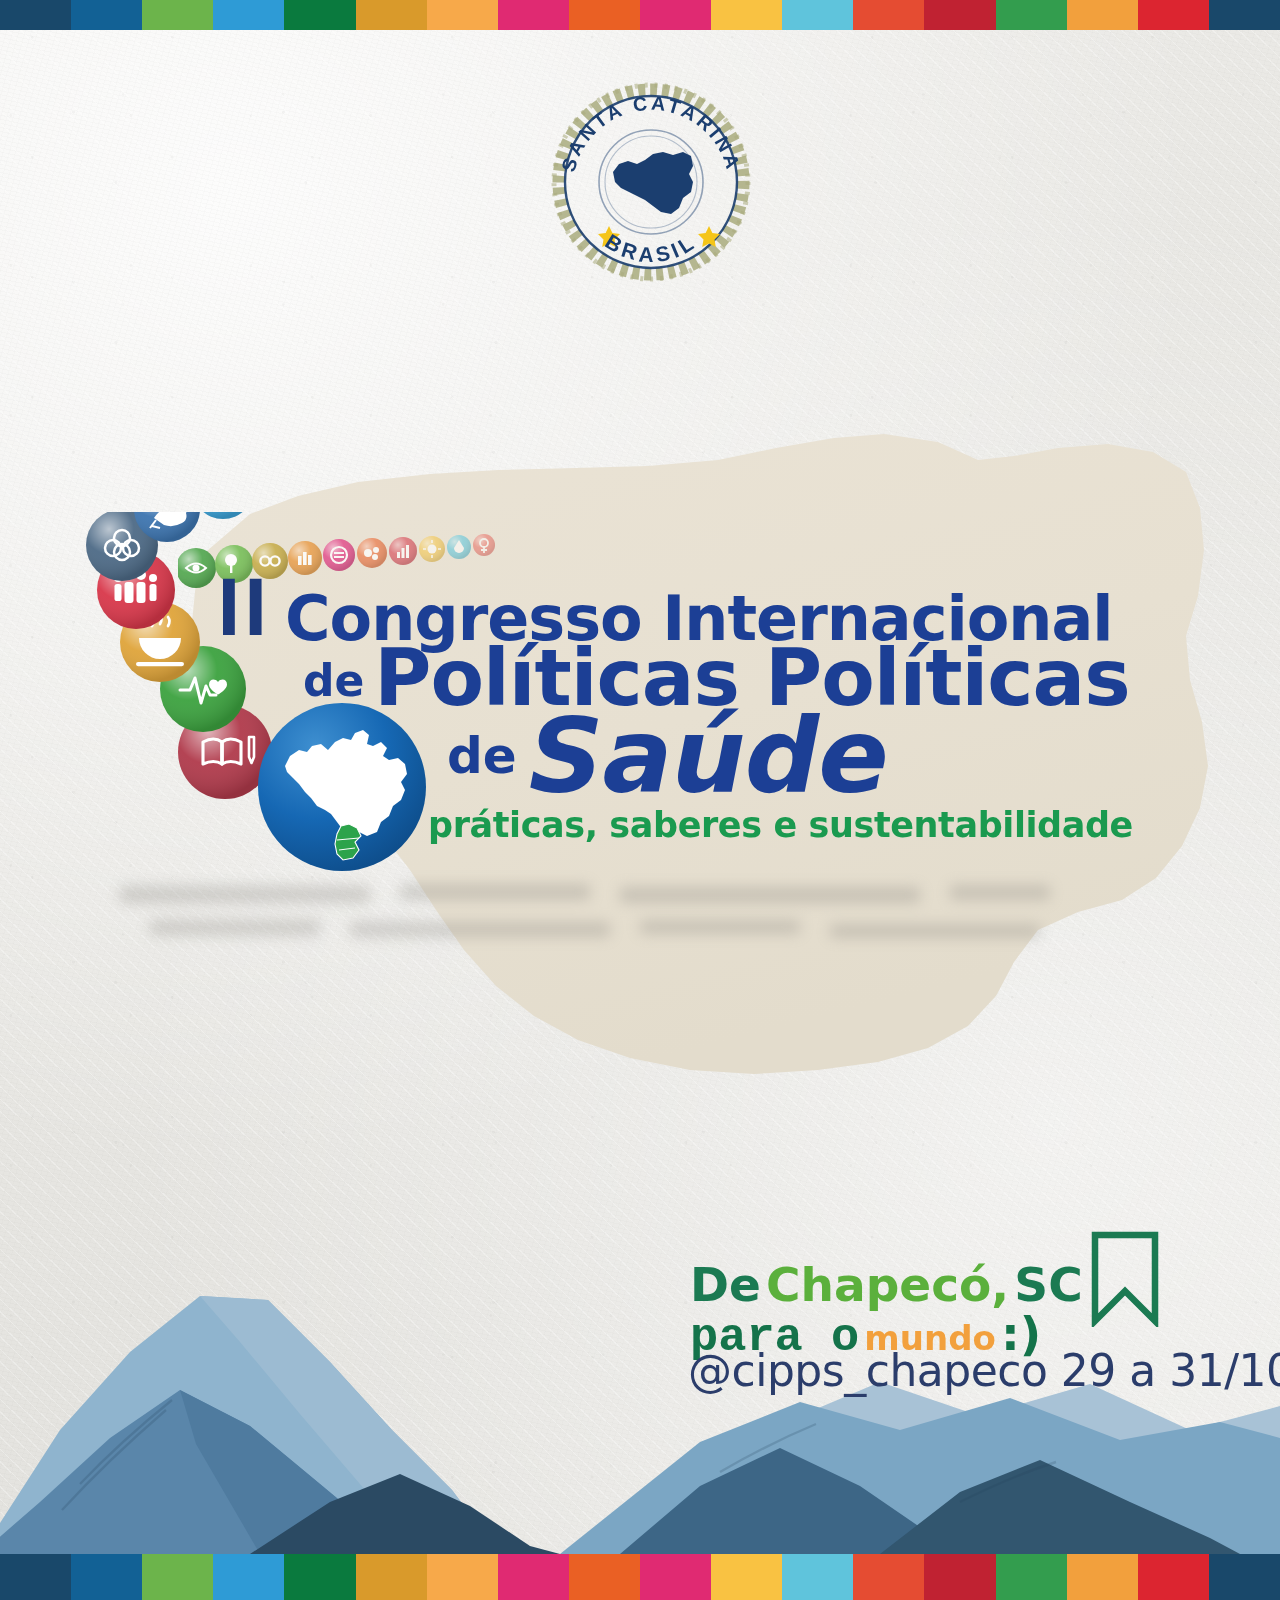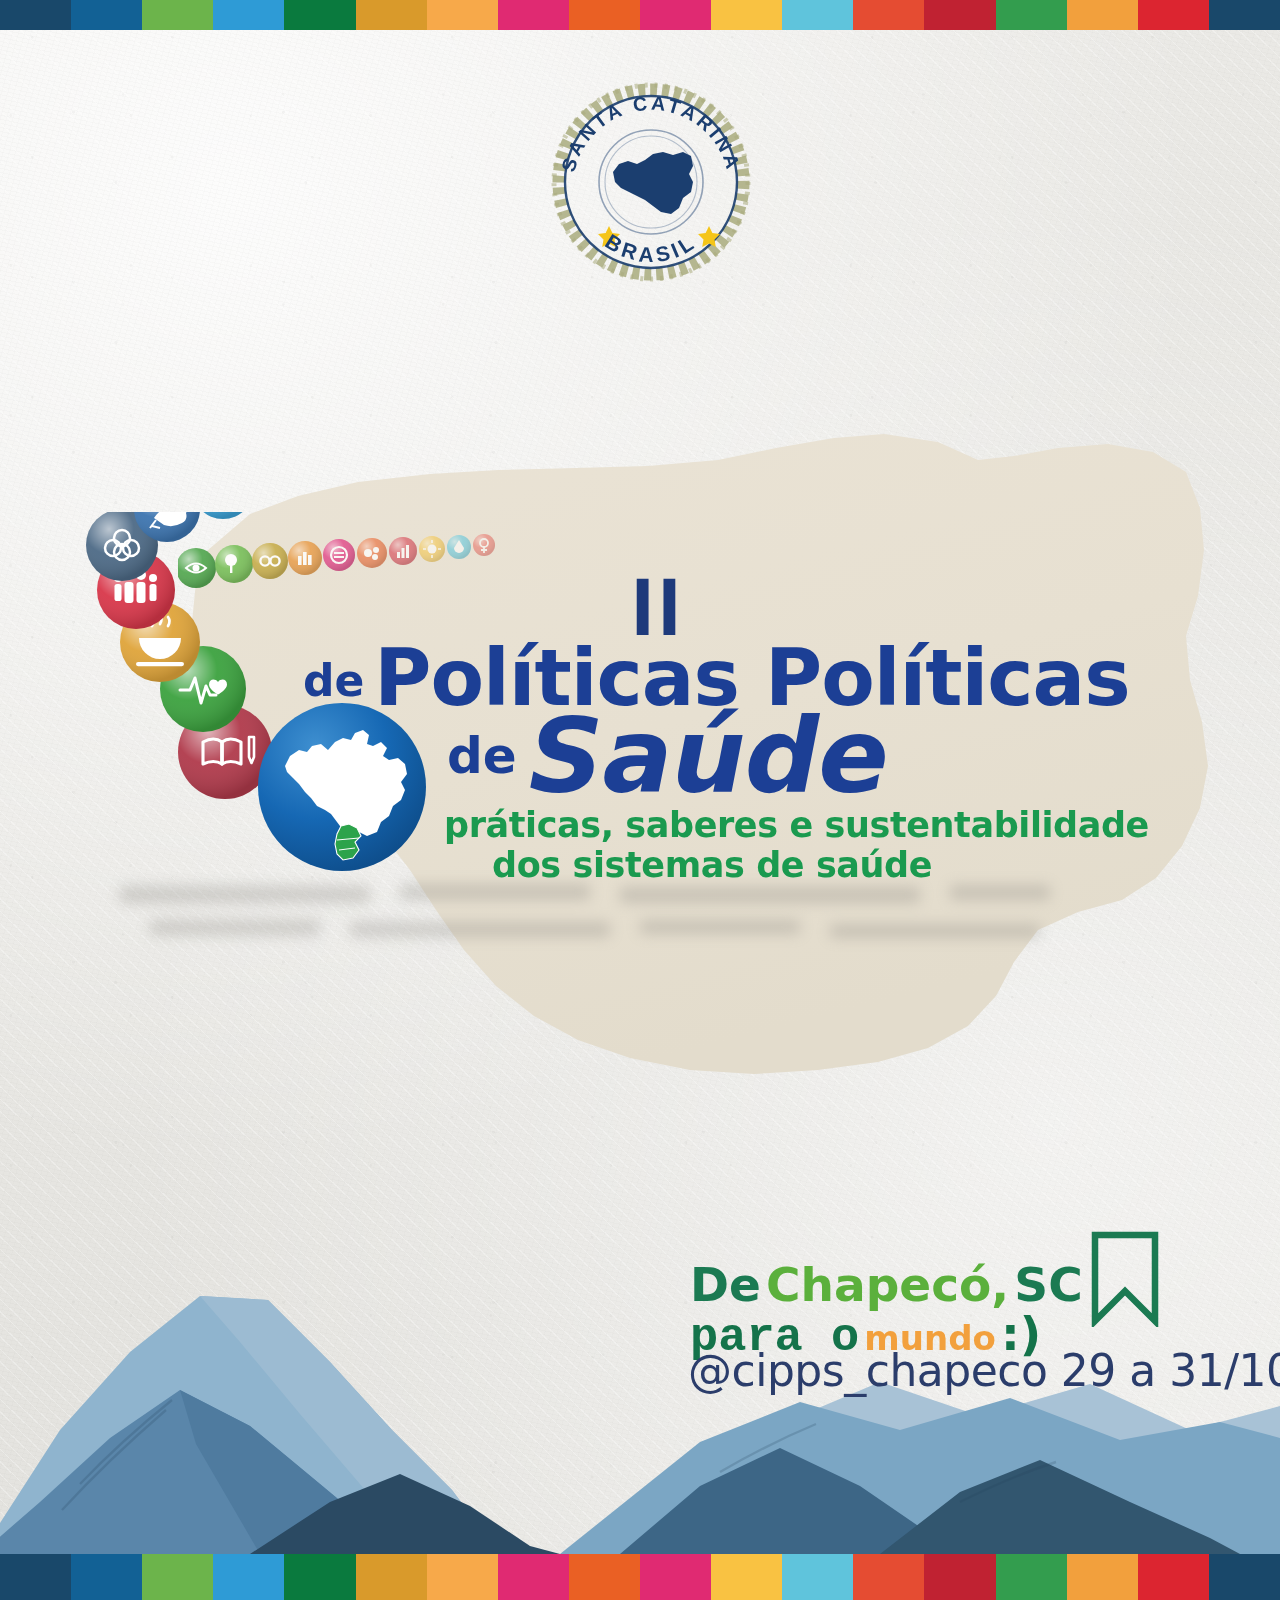--- a/index.html
+++ b/index.html
@@ -69,21 +69,21 @@
   .hl-main.big{font-size:78px;}
   .hl-main.huge{font-size:104px;font-style:italic;}
   .hl-small{
     font-size:44px;font-weight:700;color:#1C3F95;
     font-family:"DejaVu Sans",sans-serif;margin-right:10px;
     transform:translateY(-14px);
   }
   .hl-small.s2{font-size:50px;transform:translateY(-26px);margin-right:12px;}
 
   
-  #subtitle{position:absolute;left:444px;top:806px;z-index:8;}
+  #subtitle{position:absolute;left:428px;top:806px;z-index:8;}
   .sub-line{
     font-family:"DejaVu Sans",sans-serif;
     font-size:35px;font-weight:700;color:#1A9A4F;line-height:1.14;
     letter-spacing:-.4px;white-space:nowrap;
   }
   #sub-line2{margin-left:48px;}
 
   
   #ghost-text{
     position:absolute;left:110px;top:880px;width:950px;height:80px;z-index:3;
@@ -431,34 +431,34 @@
 
     <path fill="#2CA34B" stroke="#FFFFFF" stroke-width="1.1" d="
       M 86 126 L 94 124 L 102 128 L 106 136 L 100 142 L 104 150 L 98 158
       L 88 160 L 82 154 L 80 144 L 82 134 Z"></path>
     <path fill="none" stroke="#FFFFFF" stroke-width="1" d="M82 140 L104 138 M84 150 L100 148"></path>
   </svg>
 
   <div id="headline">
     <div class="hl-row" id="hl-line1">
       <span class="numeral">II</span>
+      <span class="hl-main">Congresso Internacional</span>
     </div>
     <div class="hl-row" id="hl-line2">
       <span class="hl-small">de</span>
       <span class="hl-main big">Políticas Políticas</span>
     </div>
     <div class="hl-row" id="hl-line3">
       <span class="hl-small s2">de</span>
       <span class="hl-main huge">Saúde</span>
     </div>
   </div>
 
   <div id="subtitle">
     <div class="sub-line" id="sub-line1">práticas, saberes e sustentabilidade</div>
-    <div class="sub-line" id="sub-line2">dos sistemas de saúde</div>
   </div>
 
   <svg id="mountains" viewBox="0 0 1280 320" preserveAspectRatio="none">
 
     <path fill="#A8C2D6" d="M660 320 L790 186 L880 148 L980 182 L1090 150 L1190 196 L1280 172 L1280 320 Z"></path>
 
     <path fill="#8FB4CE" d="M-20 320 L60 196 L130 118 L200 62 L268 66 L330 128 L392 196 L452 256 L500 320 Z"></path>
     <path fill="#9CBBD2" d="M200 62 L268 66 L330 128 L392 196 L452 256 L500 320 L420 320 L300 180 L240 108 Z"></path>
 
     <path fill="#7BA6C4" d="M560 320 L700 208 L800 168 L900 196 L1010 164 L1120 206 L1220 188 L1280 204 L1280 320 Z"></path>

